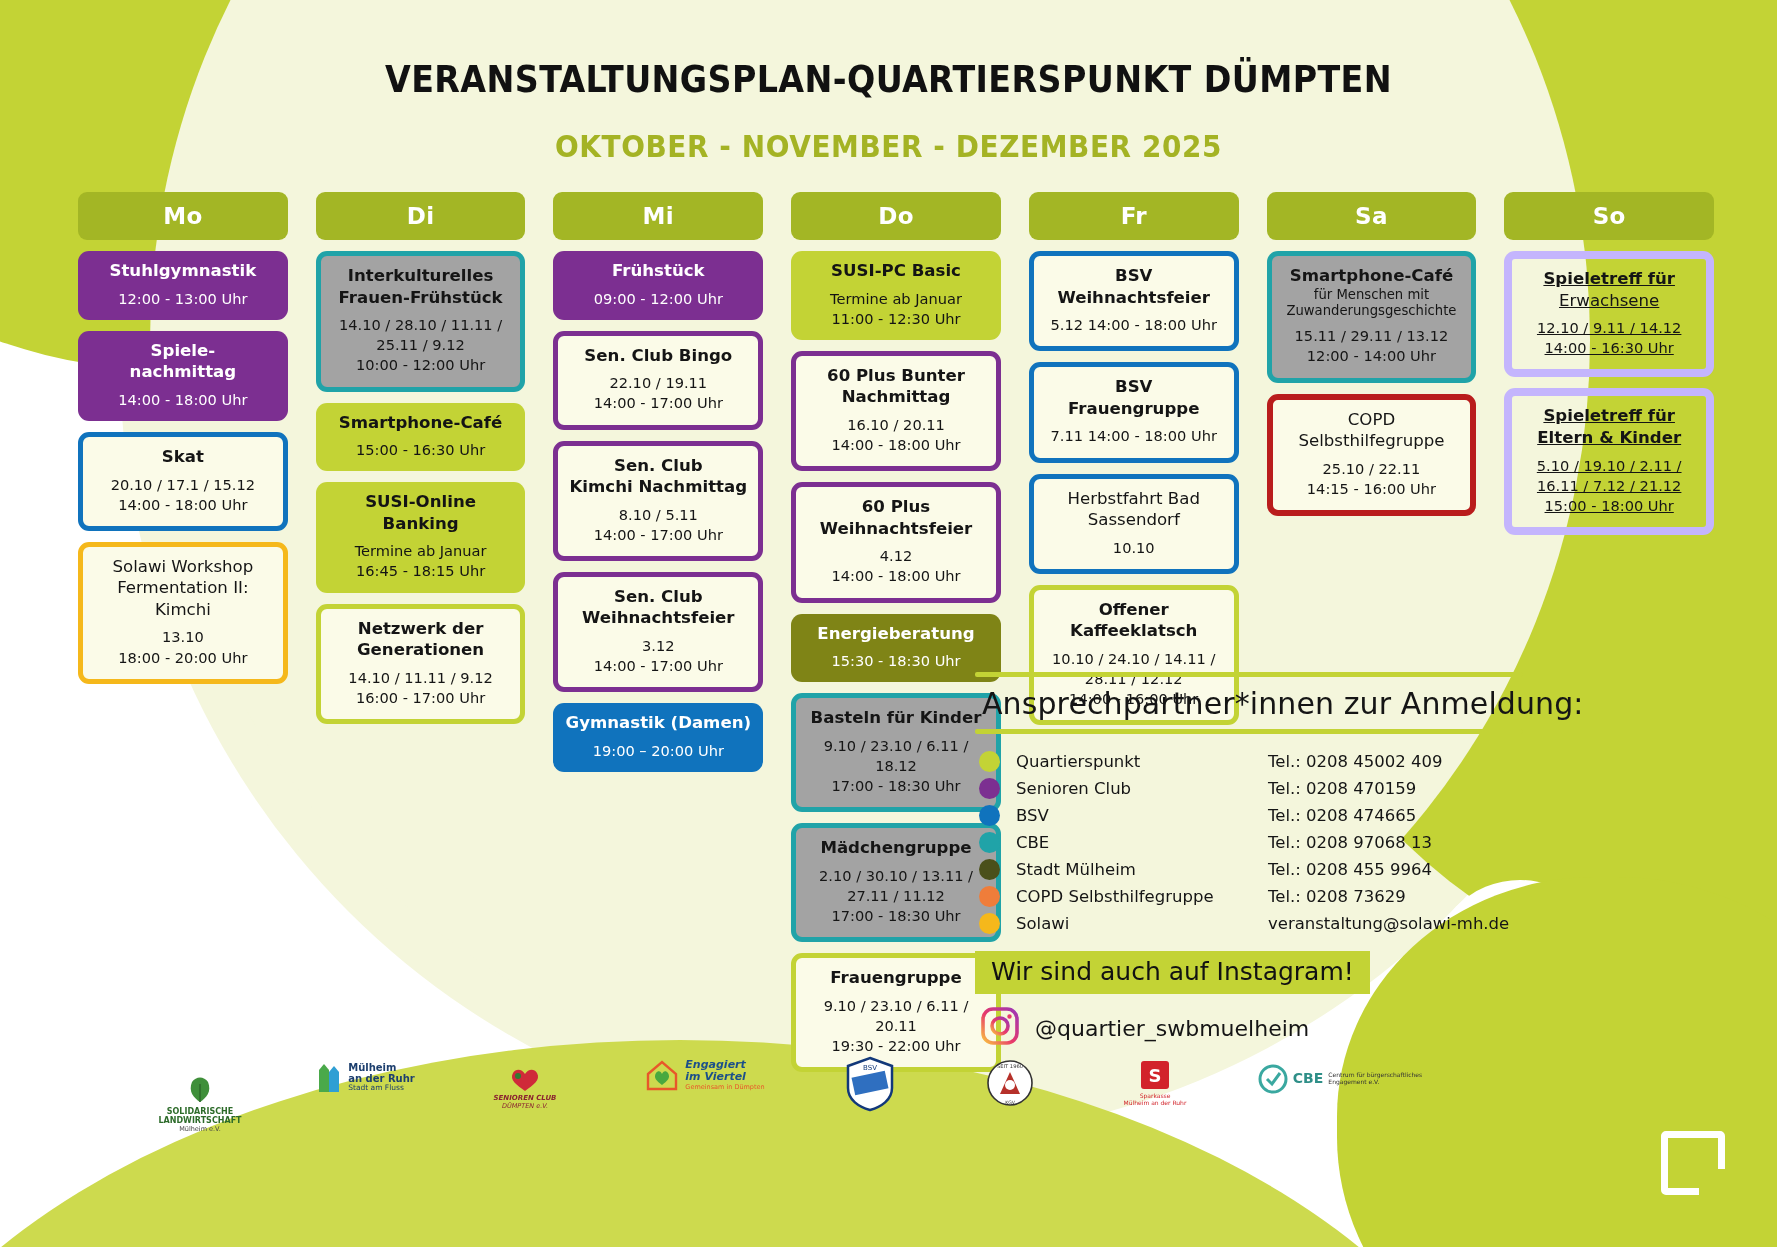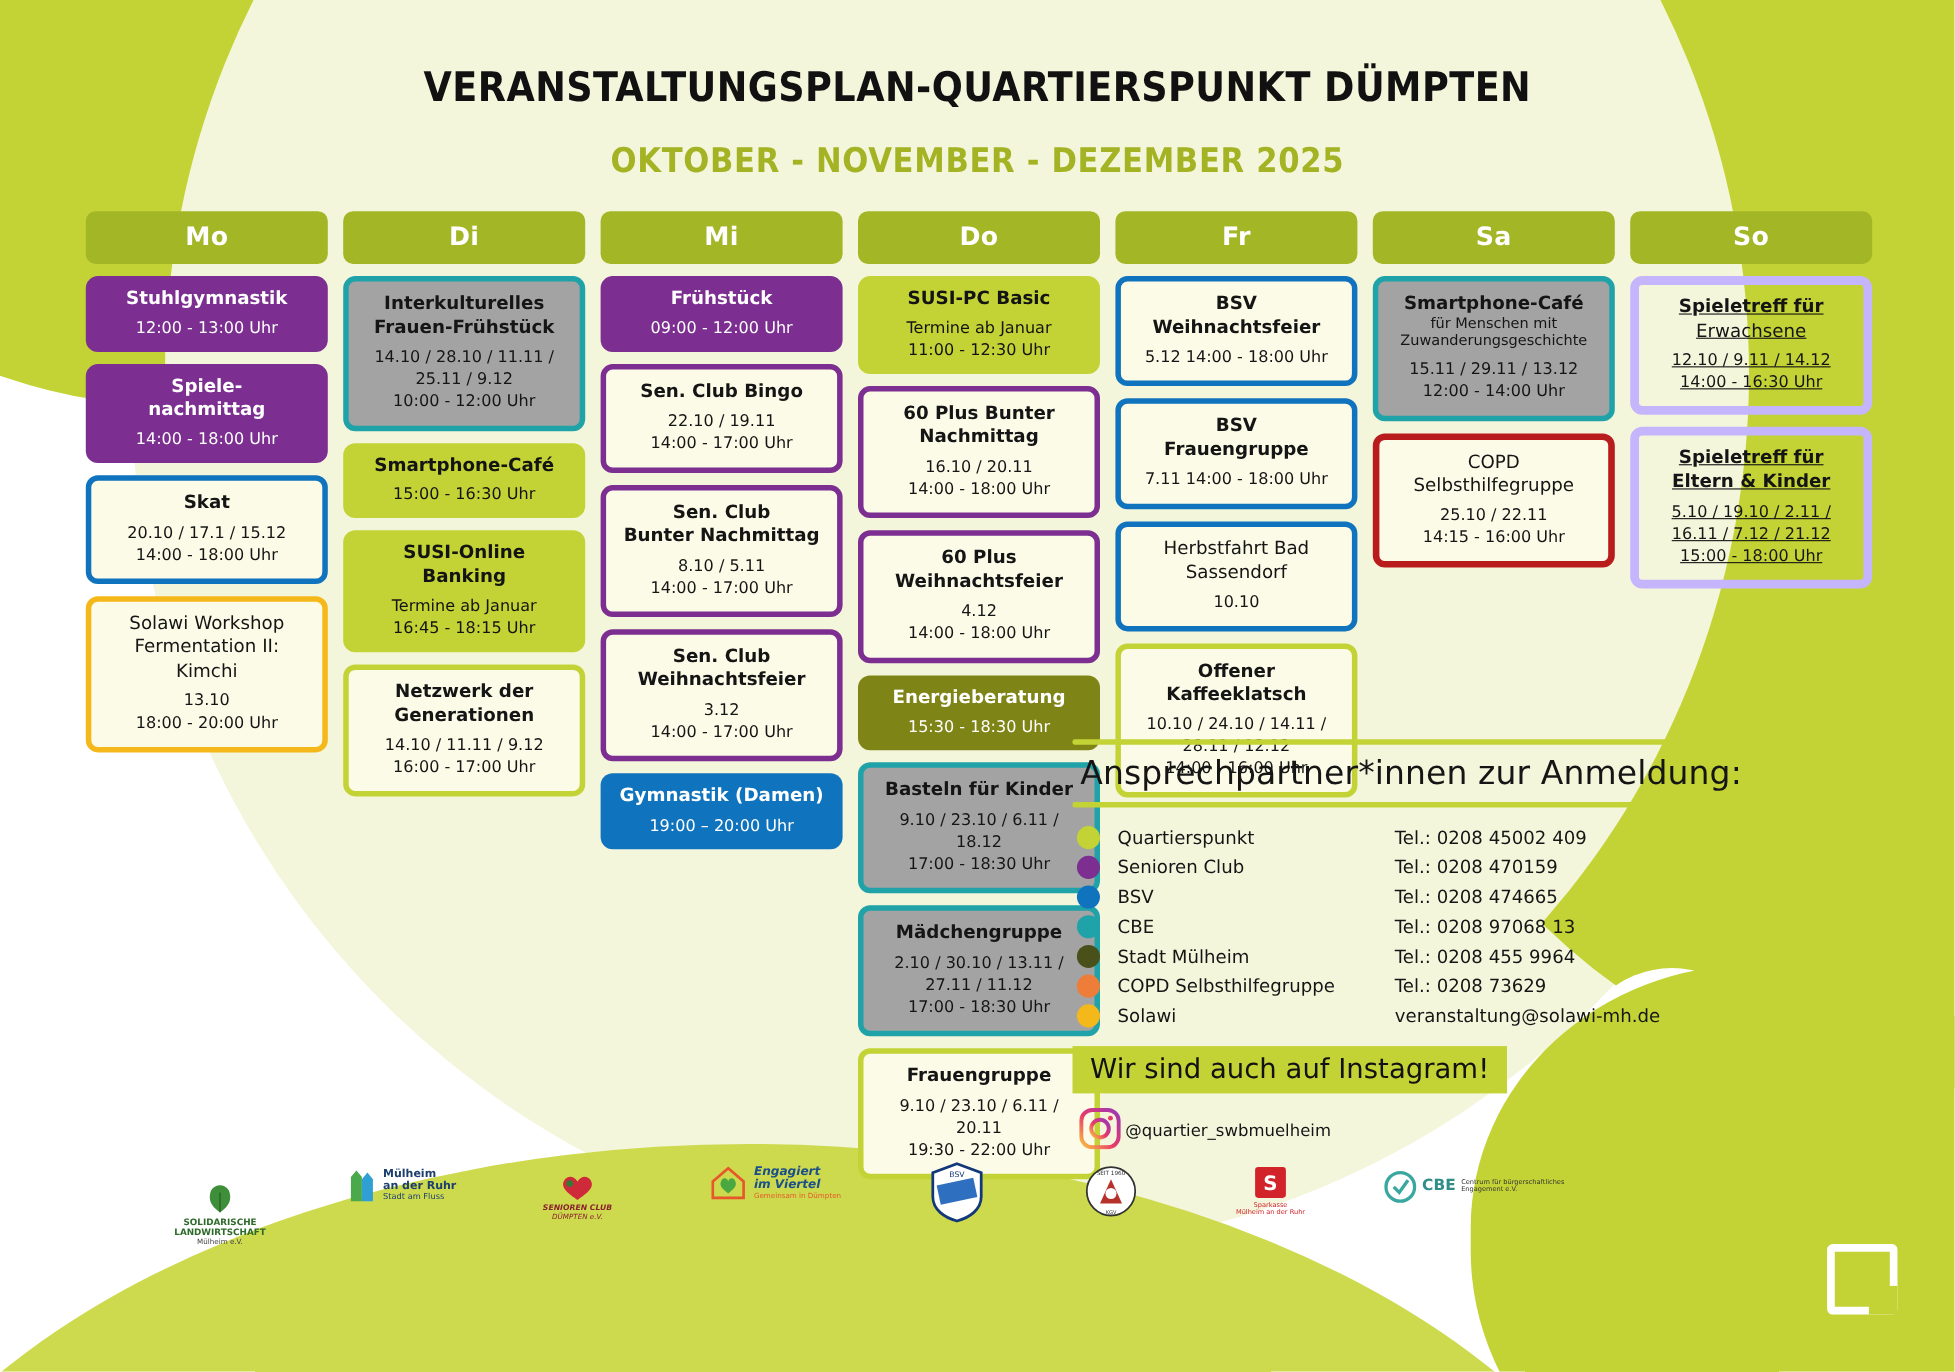--- a/index.html
+++ b/index.html
@@ -58,21 +58,21 @@
   }
   .subtitle {
     position: absolute; left: 0; top: 128px; width: 1777px;
     text-align: center;
     font-family: "DejaVu Sans Condensed", "Liberation Sans Narrow", "Liberation Sans", sans-serif;
     font-weight: bold; font-size: 31px; letter-spacing: .6px; color: #a4b324;
     white-space: nowrap;
   }
 
   
-  .grid { position: absolute; left: 78px; top: 192px; width: 1636px; display: flex; gap: 14px; }
+  .grid { position: absolute; left: 78px; top: 192px; width: 1636px; display: flex; gap: 28px; }
   .col { width: 220px; display: flex; flex-direction: column; gap: 11px; }
   .dayhead {
     height: 48px; border-radius: 9px; background: #a3b625;
     color: #ffffff; font-size: 23px; font-weight: bold;
     display: flex; align-items: center; justify-content: center;
     letter-spacing: .3px;
   }
 
   .card {
     border-radius: 11px; padding: 9px 7px 11px; text-align: center;
@@ -112,21 +112,21 @@
   .dot { width: 21px; height: 21px; border-radius: 50%; flex: 0 0 auto; margin-left: 4px; }
   .lname { margin-left: 16px; width: 252px; font-size: 16.5px; color: #151515; }
   .ltel { font-size: 16.5px; color: #151515; }
 
   .insta-banner {
     margin-top: 14px; margin-left: 0; display: inline-block;
     background: #c3d335; padding: 6px 16px 8px;
     font-size: 25px; color: #121212;
   }
   .insta-row { display: flex; align-items: center; margin-top: 13px; margin-left: 6px; }
-  .insta-handle { font-size: 15px; color: #151515; margin-left: 4px; }
+  .insta-handle { font-size: 22px; color: #151515; margin-left: 16px; }
 
   
   .logos { position: absolute; left: 0; top: 1030px; width: 1777px; height: 110px; }
   .logo { position: absolute; text-align: center; }
   .logo .lg-t { font-size: 8px; line-height: 1.12; color: #1d3f6e; font-weight: bold; }
   .logo .lg-s { font-size: 6.5px; line-height: 1.1; color: #444; }
 
   .qmark {
     position: absolute; right: 52px; bottom: 52px;
     width: 64px; height: 64px; border: 7px solid #ffffff;
@@ -261,21 +261,21 @@
           </div>
           <div class="gap"></div>
           <div>
             <span class="ln">22.10 / 19.11</span>
             <span class="ln">14:00 - 17:00 Uhr</span>
           </div>
         </div>
         <div class="card v-out-purple">
           <div class="t">
             <span class="ln ">Sen. Club</span>
-            <span class="ln ">Bunter Nachmittag</span>
+            <span class="ln ">Kimchi Nachmittag</span>
           </div>
           <div class="gap"></div>
           <div>
             <span class="ln">8.10 / 5.11</span>
             <span class="ln">14:00 - 17:00 Uhr</span>
           </div>
         </div>
         <div class="card v-out-purple">
           <div class="t">
             <span class="ln ">Sen. Club</span>

